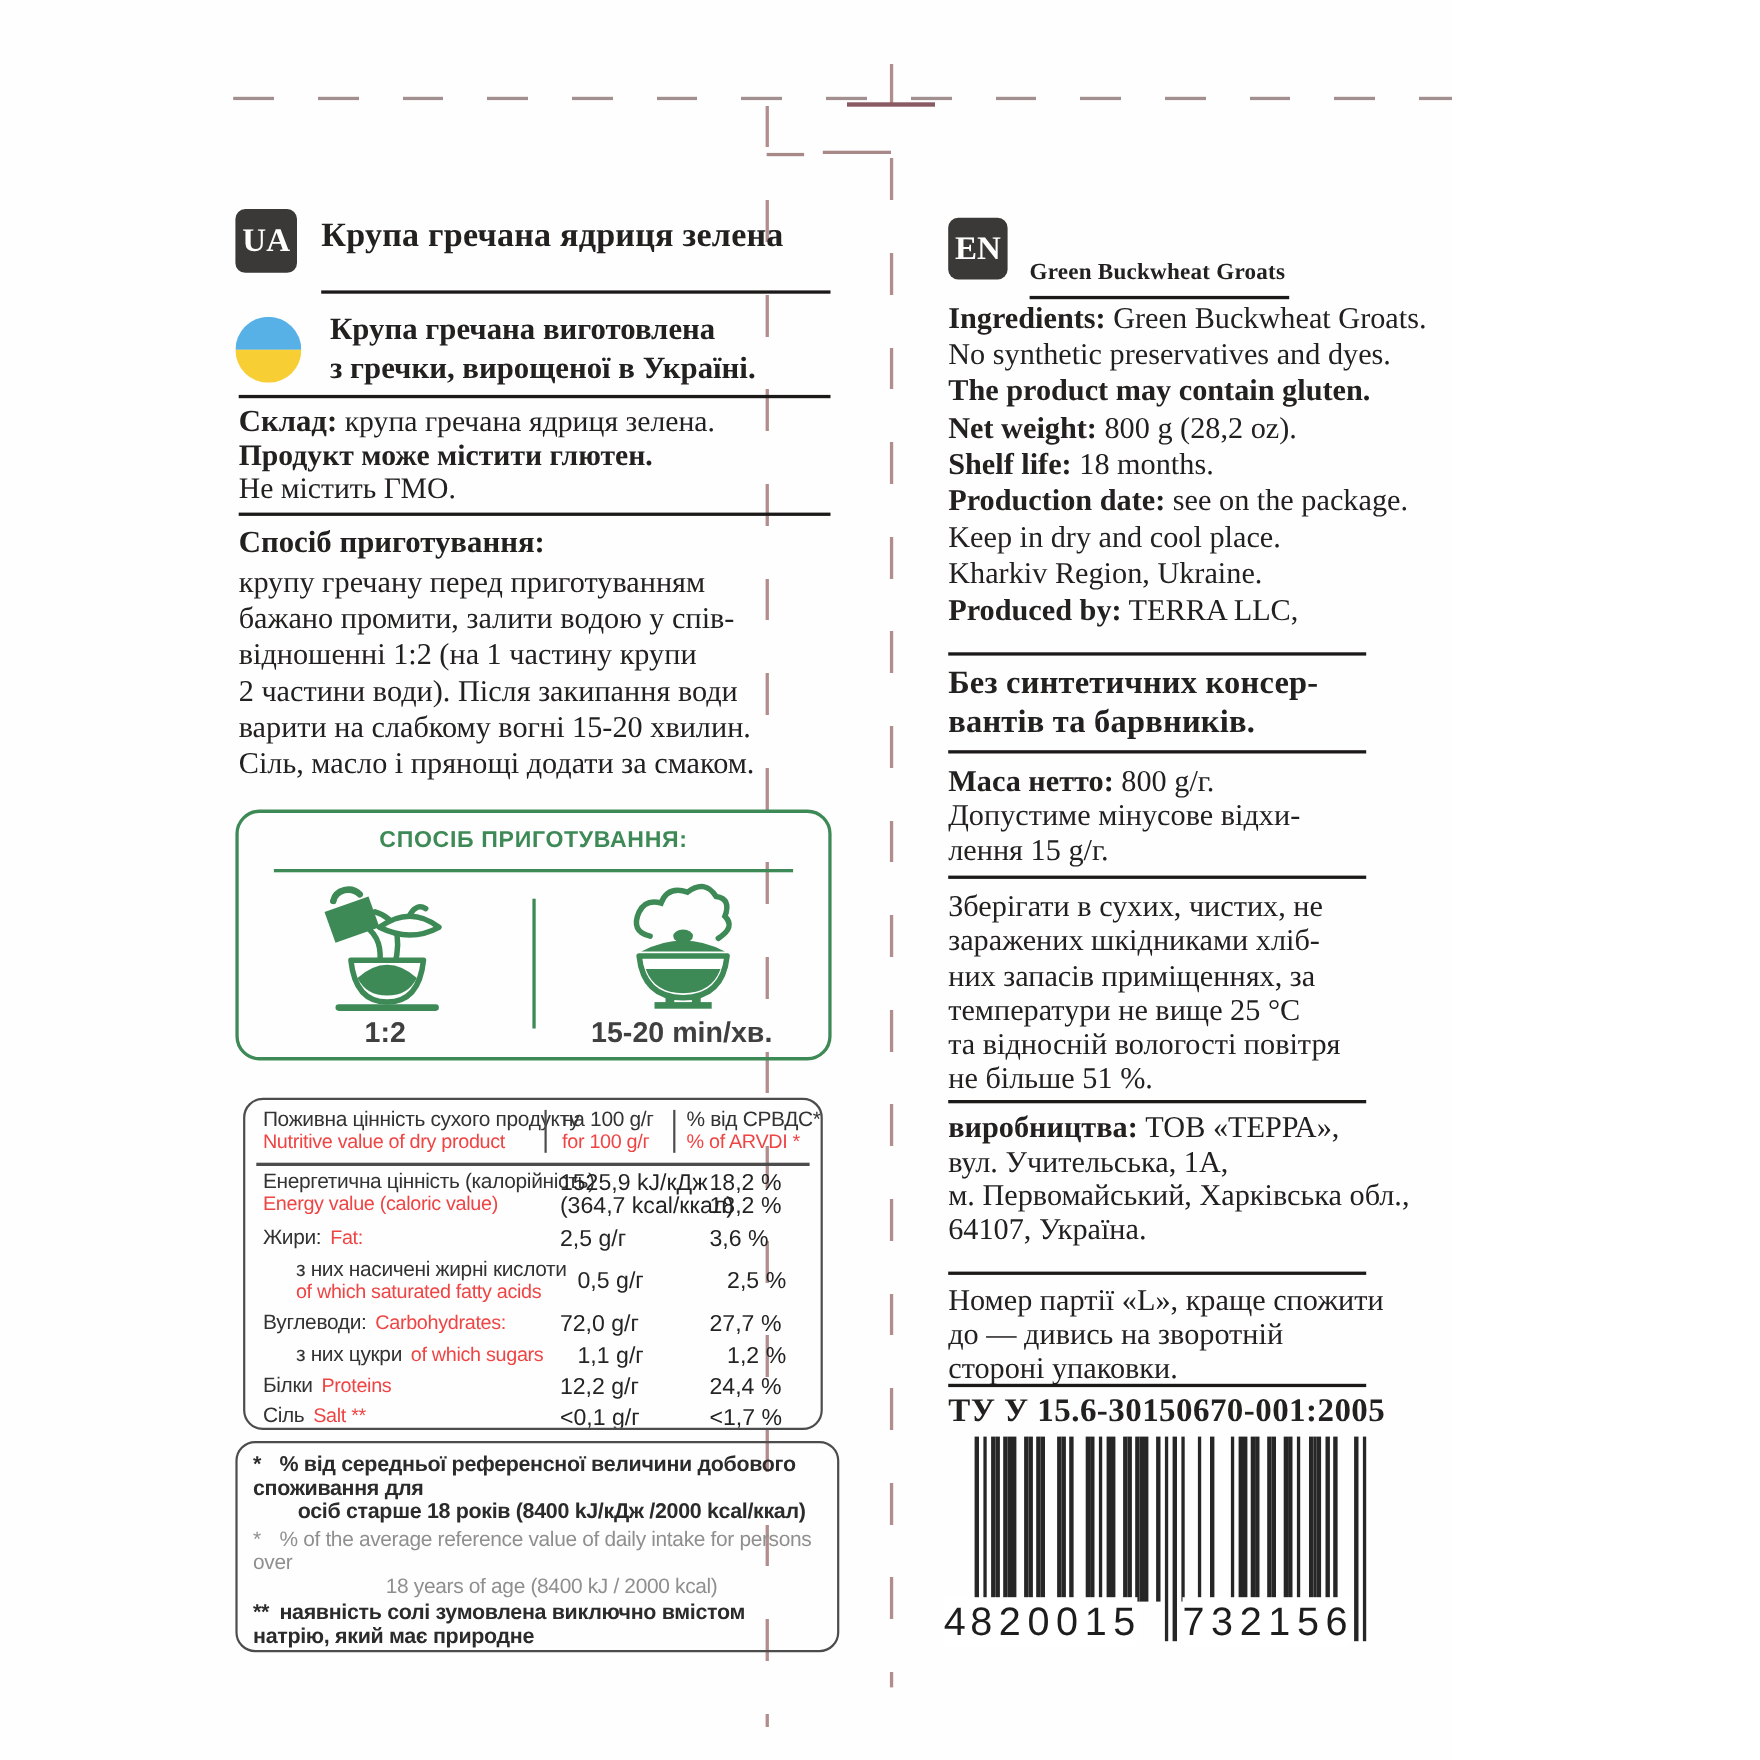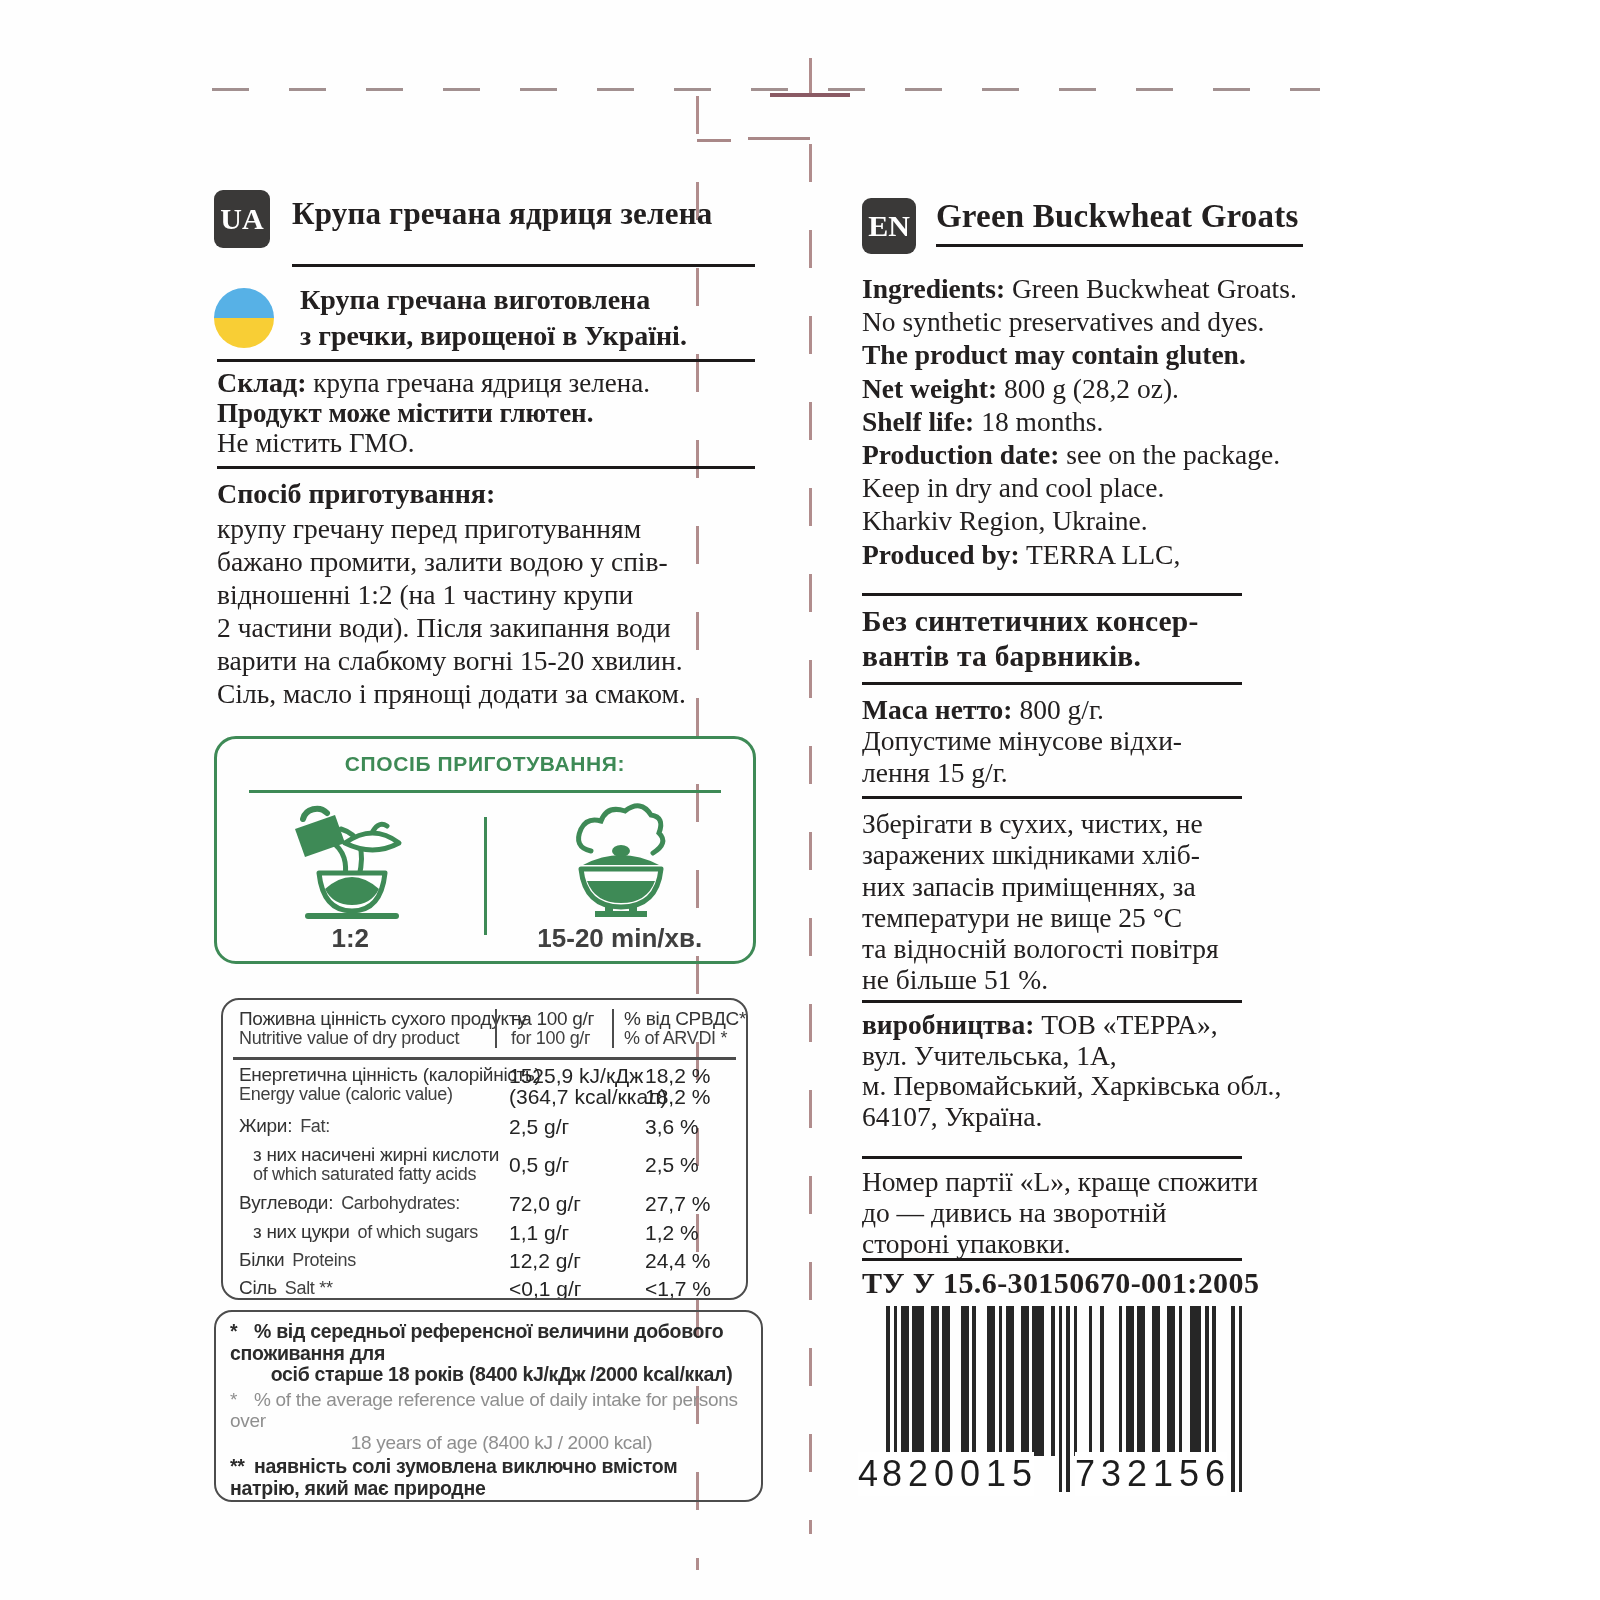--- a/index.html
+++ b/index.html
@@ -45,40 +45,40 @@
          border:2.5px solid #4c4c4c;border-radius:18px;font-family:"Liberation Sans",sans-serif;
          overflow:hidden;}
   .n-row{display:flex;}
   .n-c1{width:272px;box-sizing:border-box;padding-left:16px;}
   .n-c2{width:140px;box-sizing:border-box;padding-left:14px;}
   .n-c3{flex:1;box-sizing:border-box;padding-left:10px;}
   .n-head{padding:9px 0 6px 0;}
   .n-head .n-c2,.n-head .n-c3{border-left:2.5px solid #4c4c4c;}
   .n-sep{height:3px;background:#4c4c4c;margin:3px 10px 0 10px;}
   .nu{font-size:19px;color:#333;letter-spacing:-0.3px;line-height:20px;white-space:nowrap;}
-  .ne{font-size:18px;color:#404040;letter-spacing:-0.3px;line-height:19px;white-space:nowrap;}
+  .ne{font-size:18px;color:#ef4444;letter-spacing:-0.3px;line-height:19px;white-space:nowrap;}
   .nv{font-size:21px;color:#242424;line-height:21px;white-space:nowrap;}
-  .mt9{margin-top:9px;} .mt7{margin-top:7px;} .mt6{margin-top:6px;}
+  .mt9{margin-top:9px;} .mt7{margin-top:7px;margin-left:16px;} .mt6{margin-top:6px;}
   .r1{margin-top:5px;}
   .ind{padding-left:30px;}
   .n-c1 .inline-en{margin-left:8px;}
   
   .fnbox{position:absolute;left:214px;top:1310px;width:549px;height:192px;box-sizing:border-box;
          border:2.5px solid #4c4c4c;border-radius:18px;font-family:"Liberation Sans",sans-serif;
          padding:9px 12px 6px 14px;overflow:hidden;}
   .fn{font-size:19.5px;line-height:21.5px;letter-spacing:-0.3px;}
   .fn .mk{display:inline-block;width:24px;}
   .fn .pad{padding-left:24px;text-align:center;}
   .fn.dark{color:#2b2b2b;font-weight:bold;}
   .fn.gray{color:#8f8f8f;font-weight:normal;font-size:19px;}
   .fn + .fn{margin-top:3px;}
   
   .en-head{position:absolute;left:862px;top:198px;display:flex;gap:20px;align-items:flex-start;}
-  .en-title{font-weight:bold;font-size:33px;letter-spacing:.2px;border-bottom:3.5px solid #1c1919;
-            padding-bottom:9px;padding-right:4px;}
+  .en-title{font-weight:bold;font-size:21px;letter-spacing:.2px;border-bottom:3.5px solid #1c1919;
+            padding-bottom:9px;padding-right:4px;margin-top:37px;}
   .rcol{position:absolute;left:862px;font-size:27.5px;line-height:33.2px;}
   .rcol.tight{line-height:31.3px;}
   .rrule{position:absolute;left:862px;width:380px;height:3px;background:#1c1919;}
   .boldline{font-weight:bold;}
   .nosynth{position:absolute;left:862px;top:604px;font-weight:bold;font-size:29.5px;line-height:35px;letter-spacing:.2px;}
   .tu{position:absolute;left:862px;top:1266px;font-weight:bold;font-size:30px;letter-spacing:.4px;}
   
   .barcode{position:absolute;left:858px;top:1306px;width:398px;height:200px;}
   #bars{position:absolute;left:28px;top:0;display:flex;align-items:flex-start;}
   .bar{width:3.75px;height:150px;}

